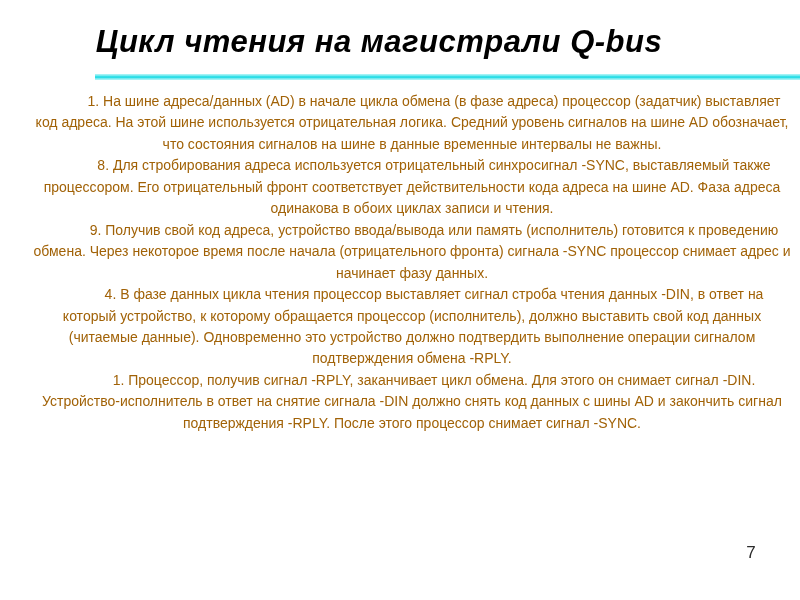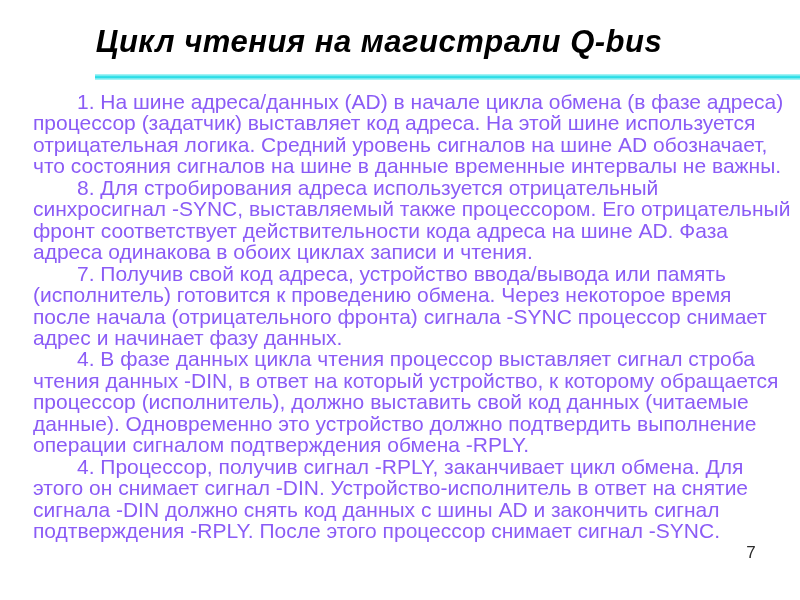--- a/index.html
+++ b/index.html
@@ -46,25 +46,25 @@
       #35e0e8 42%,
       #2bdde6 58%,
       #8beef2 80%,
       #b4f5f7 100%);
   }
   .body {
     position: absolute;
     top: 91px;
     left: 33px;
     width: 758px;
-    color: #8b5cf6;
+    color: #a16207;
     font-family: "Liberation Sans", "DejaVu Sans", sans-serif;
-    font-size: 21px;
+    font-size: 14px;
     line-height: 21.45px;
-    text-align: left;
+    text-align: center;
   }
   .body p {
     margin: 0;
     padding: 0;
     text-indent: 44px;
   }
   .pagenum {
     position: absolute;
     top: 543px;
     right: 34px;
@@ -80,20 +80,20 @@
 
 <div class="slide">
 
   <h1 class="title">Цикл чтения на магистрали Q-bus</h1>
 
   <div class="rule"></div>
 
   <div class="body">
     <p>1. На шине адреса/данных (AD) в начале цикла обмена (в фазе адреса) процессор (задатчик) выставляет код адреса. На этой шине используется отрицательная логика. Средний уровень сигналов на шине AD обозначает, что состояния сигналов на шине в данные временные интервалы не важны.</p>
     <p>8. Для стробирования адреса используется отрицательный синхросигнал -SYNC, выставляемый также процессором. Его отрицательный фронт соответствует действительности кода адреса на шине AD. Фаза адреса одинакова в обоих циклах записи и чтения.</p>
-    <p>7. Получив свой код адреса, устройство ввода/вывода или память (исполнитель) готовится к проведению обмена. Через некоторое время после начала (отрицательного фронта) сигнала -SYNC процессор снимает адрес и начинает фазу данных.</p>
+    <p>9. Получив свой код адреса, устройство ввода/вывода или память (исполнитель) готовится к проведению обмена. Через некоторое время после начала (отрицательного фронта) сигнала -SYNC процессор снимает адрес и начинает фазу данных.</p>
     <p>4. В фазе данных цикла чтения процессор выставляет сигнал строба чтения данных -DIN, в ответ на который устройство, к которому обращается процессор (исполнитель), должно выставить свой код данных (читаемые данные). Одновременно это устройство должно подтвердить выполнение операции сигналом подтверждения обмена -RPLY.</p>
-    <p>4. Процессор, получив сигнал -RPLY, заканчивает цикл обмена. Для этого он снимает сигнал -DIN. Устройство-исполнитель в ответ на снятие сигнала -DIN должно снять код данных с шины AD и закончить сигнал подтверждения -RPLY. После этого процессор снимает сигнал -SYNC.</p>
+    <p>1. Процессор, получив сигнал -RPLY, заканчивает цикл обмена. Для этого он снимает сигнал -DIN. Устройство-исполнитель в ответ на снятие сигнала -DIN должно снять код данных с шины AD и закончить сигнал подтверждения -RPLY. После этого процессор снимает сигнал -SYNC.</p>
   </div>
 
   <div class="pagenum">7</div>
 
 </div>
 
 </body></html>

